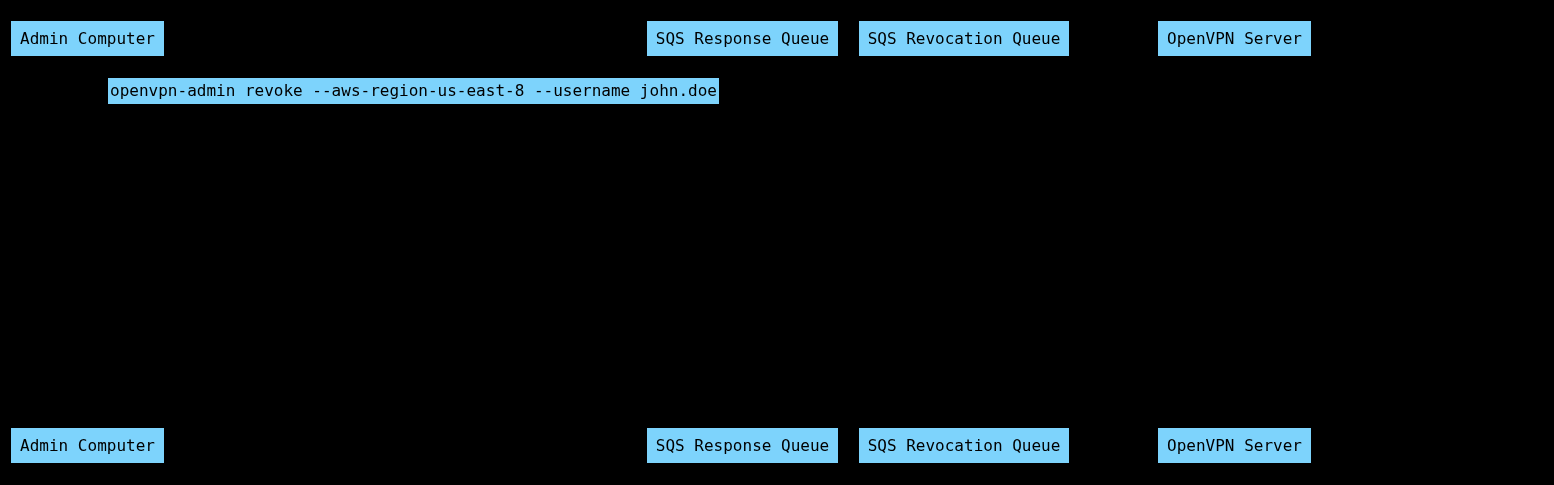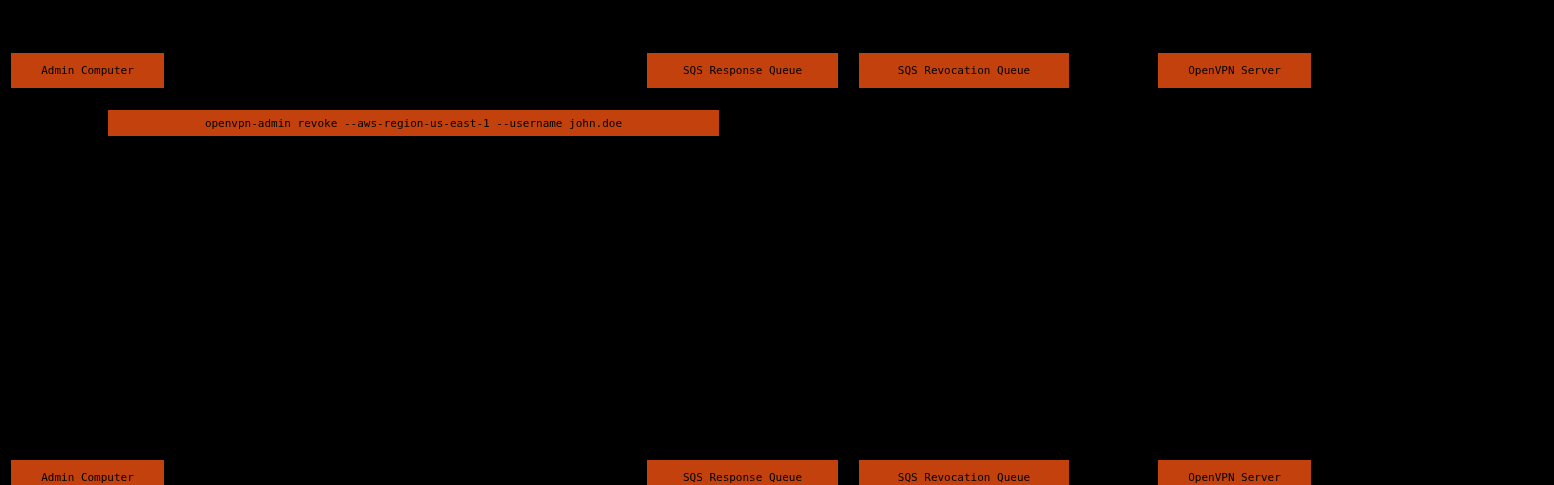--- a/index.html
+++ b/index.html
@@ -10,30 +10,29 @@
   .canvas {
     position: relative;
     width: 1554px;
     height: 485px;
     background: #000000;
     font-family: "DejaVu Sans Mono", "Liberation Mono", monospace;
     overflow: hidden;
   }
   .box {
     position: absolute;
-    background: #c2410c;
+    background: #7dd3fc;
     color: #000000;
     display: flex;
     align-items: center;
     justify-content: center;
-    font-size: 11px;
+    font-size: 16px;
     line-height: 1;
     white-space: nowrap;
     box-sizing: border-box;
-    margin-top: 32px;
   }
   
   .actor-admin-top      { left: 11px;   top: 21px; width: 153px; height: 35px; }
   .actor-response-top   { left: 647px;  top: 21px; width: 191px; height: 35px; }
   .actor-revocation-top { left: 859px;  top: 21px; width: 210px; height: 35px; }
   .actor-openvpn-top    { left: 1158px; top: 21px; width: 153px; height: 35px; }
   
   .message-label        { left: 108px;  top: 78px; width: 611px; height: 26px; }
   
   .actor-admin-bottom      { left: 11px;   top: 428px; width: 153px; height: 35px; }
@@ -47,21 +46,21 @@
 <div class="canvas">
 
   <div class="box actor-admin-top">Admin Computer</div>
 
   <div class="box actor-response-top">SQS Response Queue</div>
 
   <div class="box actor-revocation-top">SQS Revocation Queue</div>
 
   <div class="box actor-openvpn-top">OpenVPN Server</div>
 
-  <div class="box message-label">openvpn-admin revoke --aws-region-us-east-1 --username john.doe</div>
+  <div class="box message-label">openvpn-admin revoke --aws-region-us-east-8 --username john.doe</div>
 
   <div class="box actor-admin-bottom">Admin Computer</div>
 
   <div class="box actor-response-bottom">SQS Response Queue</div>
 
   <div class="box actor-revocation-bottom">SQS Revocation Queue</div>
 
   <div class="box actor-openvpn-bottom">OpenVPN Server</div>
 
 </div>

